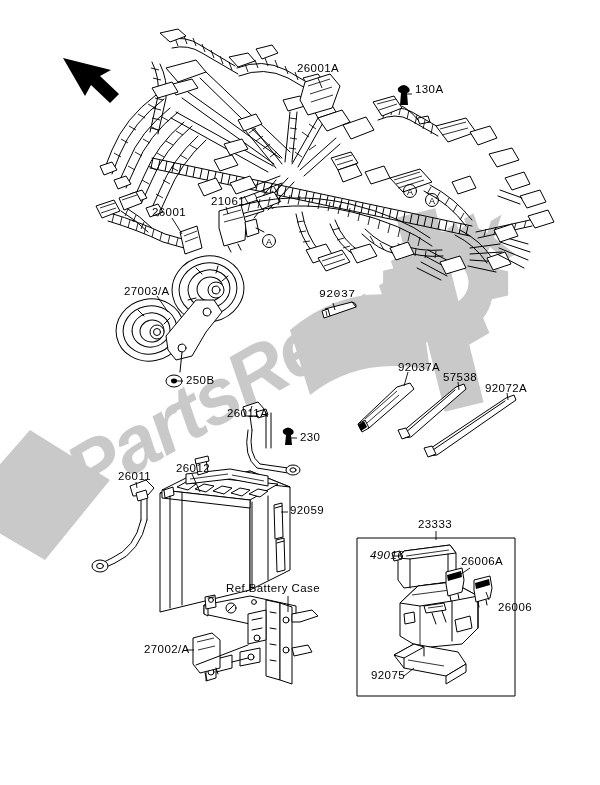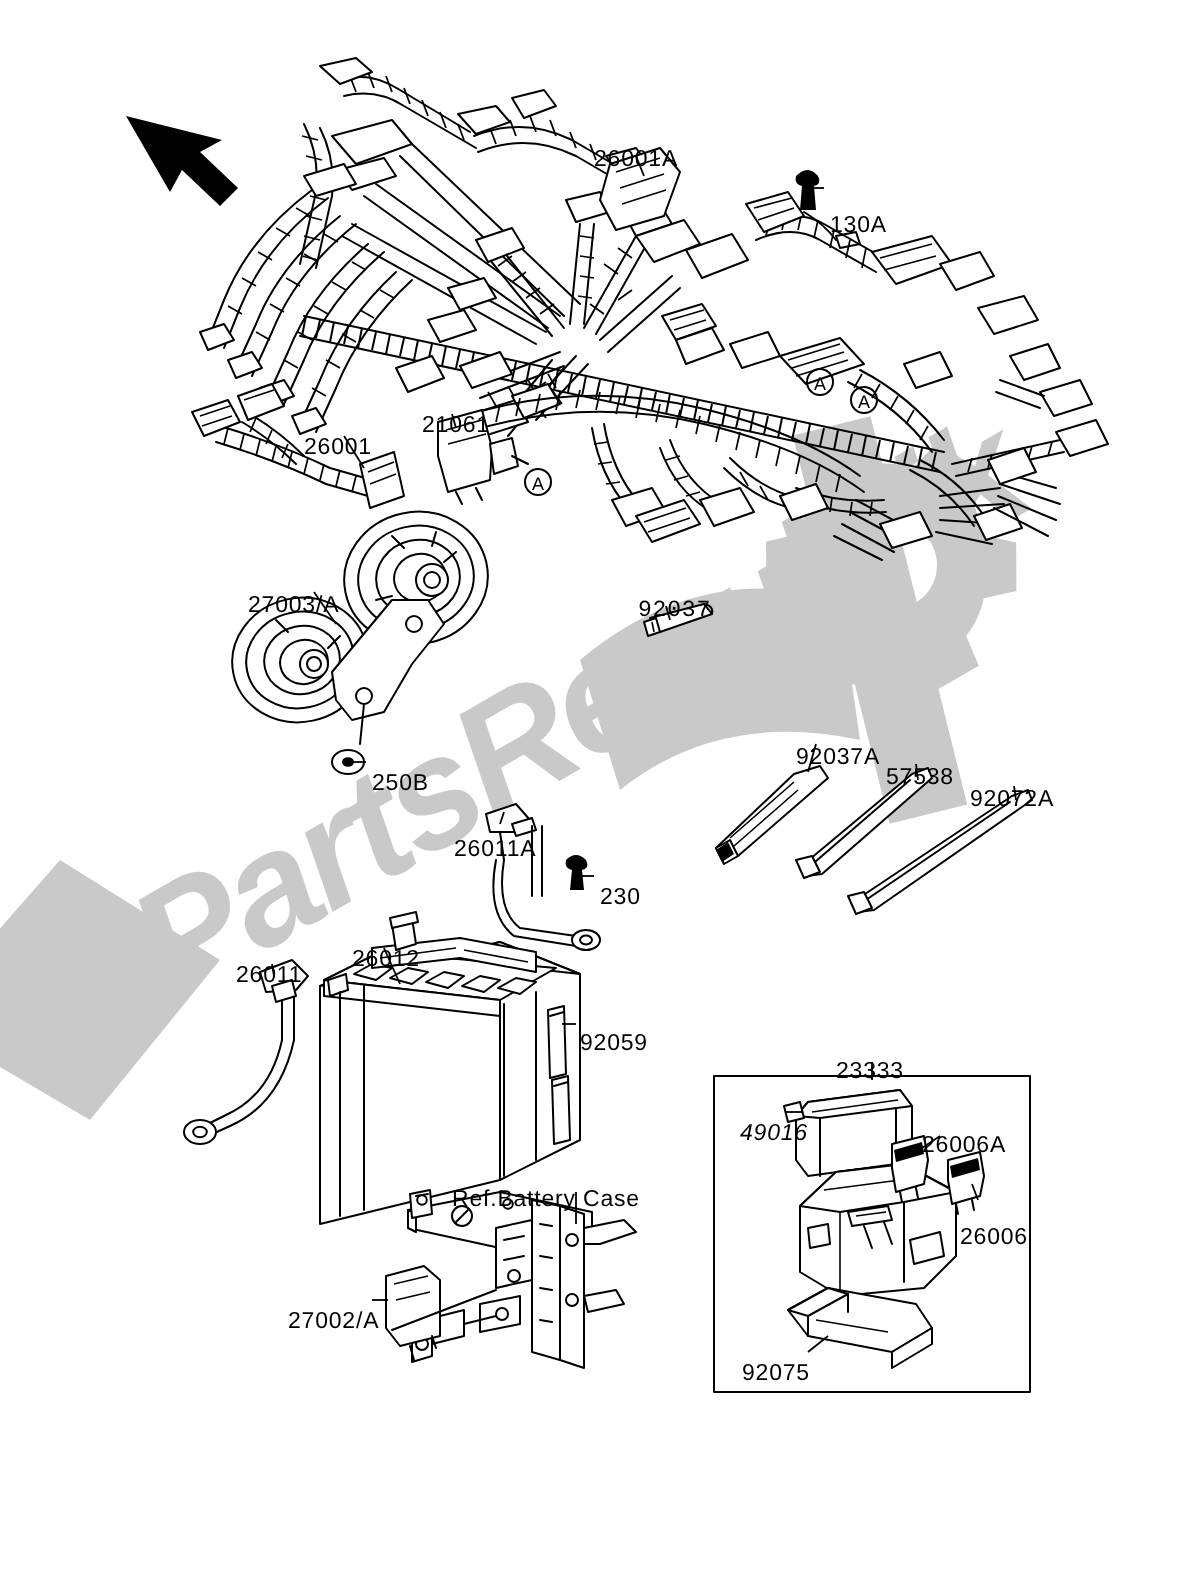--- a/index.html
+++ b/index.html
@@ -1,20 +1,20 @@
 <!DOCTYPE html>
 <html><head>
 <meta charset="utf-8">
 <style>
   html,body{margin:0;padding:0;background:#fff;}
   body{width:600px;height:785px;font-family:"Liberation Sans",sans-serif;}
   #sheet{position:relative;width:600px;height:785px;background:#ffffff;overflow:hidden;}
   #sheet svg{position:absolute;left:0;top:0;}
   .lbl{position:absolute;font-family:"Liberation Sans",sans-serif;font-size:11.5px;
-       color:#000;white-space:nowrap;letter-spacing:.4px;line-height:1;margin-top:12px;}
+       color:#000;white-space:nowrap;letter-spacing:.4px;line-height:1;}
   .wm{position:absolute;pointer-events:none;}
   .wm-text{font-family:"Liberation Sans",sans-serif;font-weight:bold;font-style:italic;
            font-size:78px;color:#c9c9c9;white-space:nowrap;letter-spacing:-2px;}
 </style>
 </head>
 <body>
 
 <div id="sheet">
 
   <div class="wm" style="left:-10px;top:180px;width:620px;height:500px;">
@@ -569,35 +569,35 @@
       <path class="ld" d="M 401,556 L 393,556"></path>
       <path class="ld" d="M 470,568 L 458,576"></path>
       <path class="ld" d="M 489,600 L 486,592"></path>
       <path class="ld" d="M 404,676 L 414,668"></path>
       <path class="ld" d="M 288,596 L 288,612"></path>
       <path class="ld" d="M 186,650 L 194,650"></path>
     </g>
   </svg>
 
   <div class="lbl" style="left:297px;top:63px;">26001A</div>
-  <div class="lbl" style="left:415px;top:96px;">130A</div>
+  <div class="lbl" style="left:415px;top:84px;">130A</div>
   <div class="lbl" style="left:152px;top:207px;">26001</div>
   <div class="lbl" style="left:211px;top:196px;">21061</div>
   <div class="lbl" style="left:124px;top:286px;">27003/A</div>
   <div class="lbl" style="left:319px;top:288px;font-family:Liberation Mono, monospace;">92037</div>
   <div class="lbl" style="left:186px;top:375px;">250B</div>
   <div class="lbl" style="left:227px;top:408px;text-align:right;">26011A</div>
   <div class="lbl" style="left:398px;top:362px;">92037A</div>
   <div class="lbl" style="left:443px;top:372px;">57538</div>
   <div class="lbl" style="left:485px;top:383px;">92072A</div>
   <div class="lbl" style="left:300px;top:432px;">230</div>
   <div class="lbl" style="left:176px;top:463px;">26012</div>
   <div class="lbl" style="left:118px;top:471px;">26011</div>
   <div class="lbl" style="left:290px;top:505px;">92059</div>
   <div class="lbl" style="left:418px;top:519px;">23333</div>
   <div class="lbl" style="left:370px;top:550px;font-style:italic;">49016</div>
   <div class="lbl" style="left:461px;top:556px;">26006A</div>
-  <div class="lbl" style="left:480px;top:602px;">26006</div>
+  <div class="lbl" style="left:498px;top:602px;">26006</div>
   <div class="lbl" style="left:371px;top:670px;">92075</div>
   <div class="lbl" style="left:226px;top:583px;">Ref.Battery Case</div>
   <div class="lbl" style="left:144px;top:644px;">27002/A</div>
 
 </div>
 
 </body></html>

